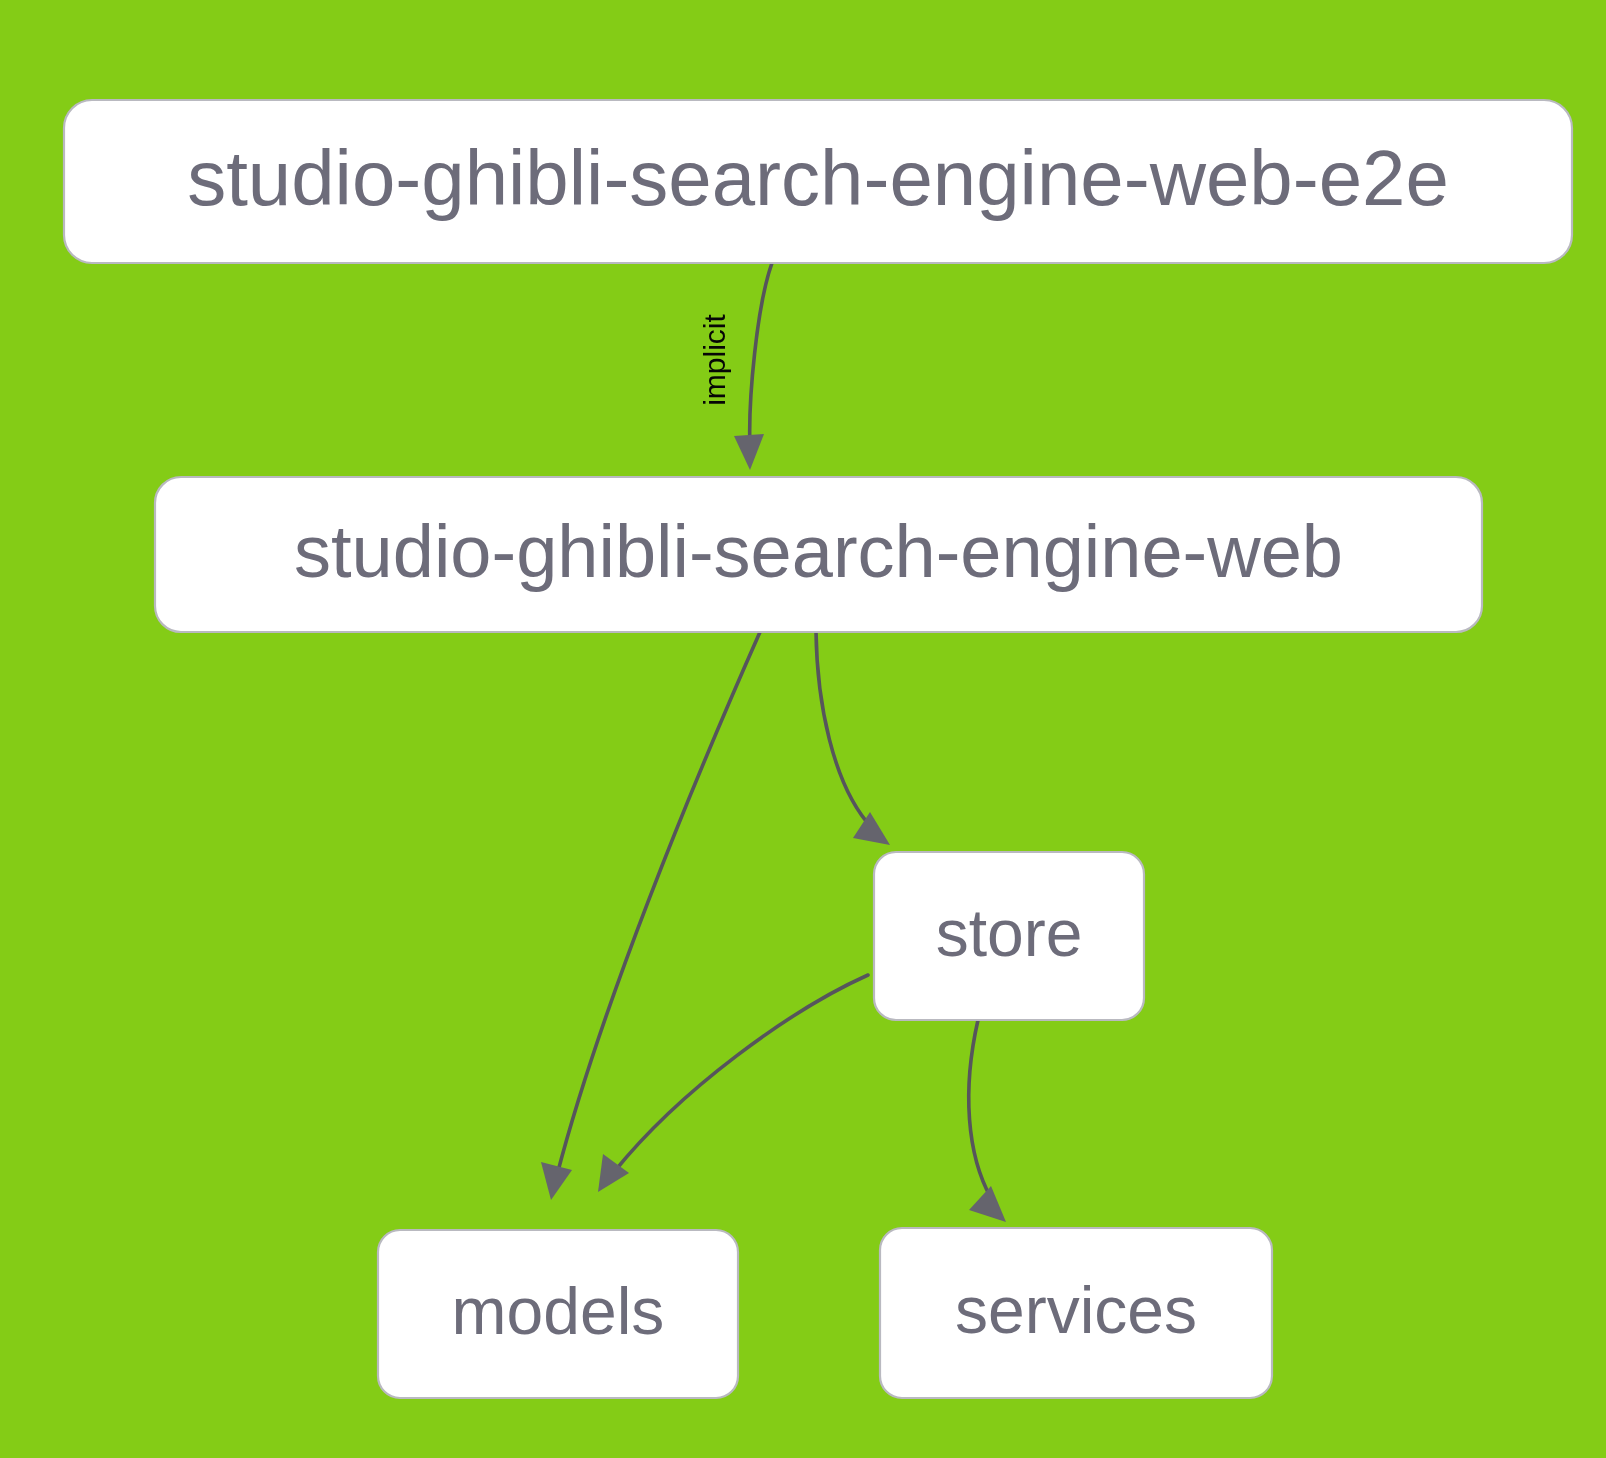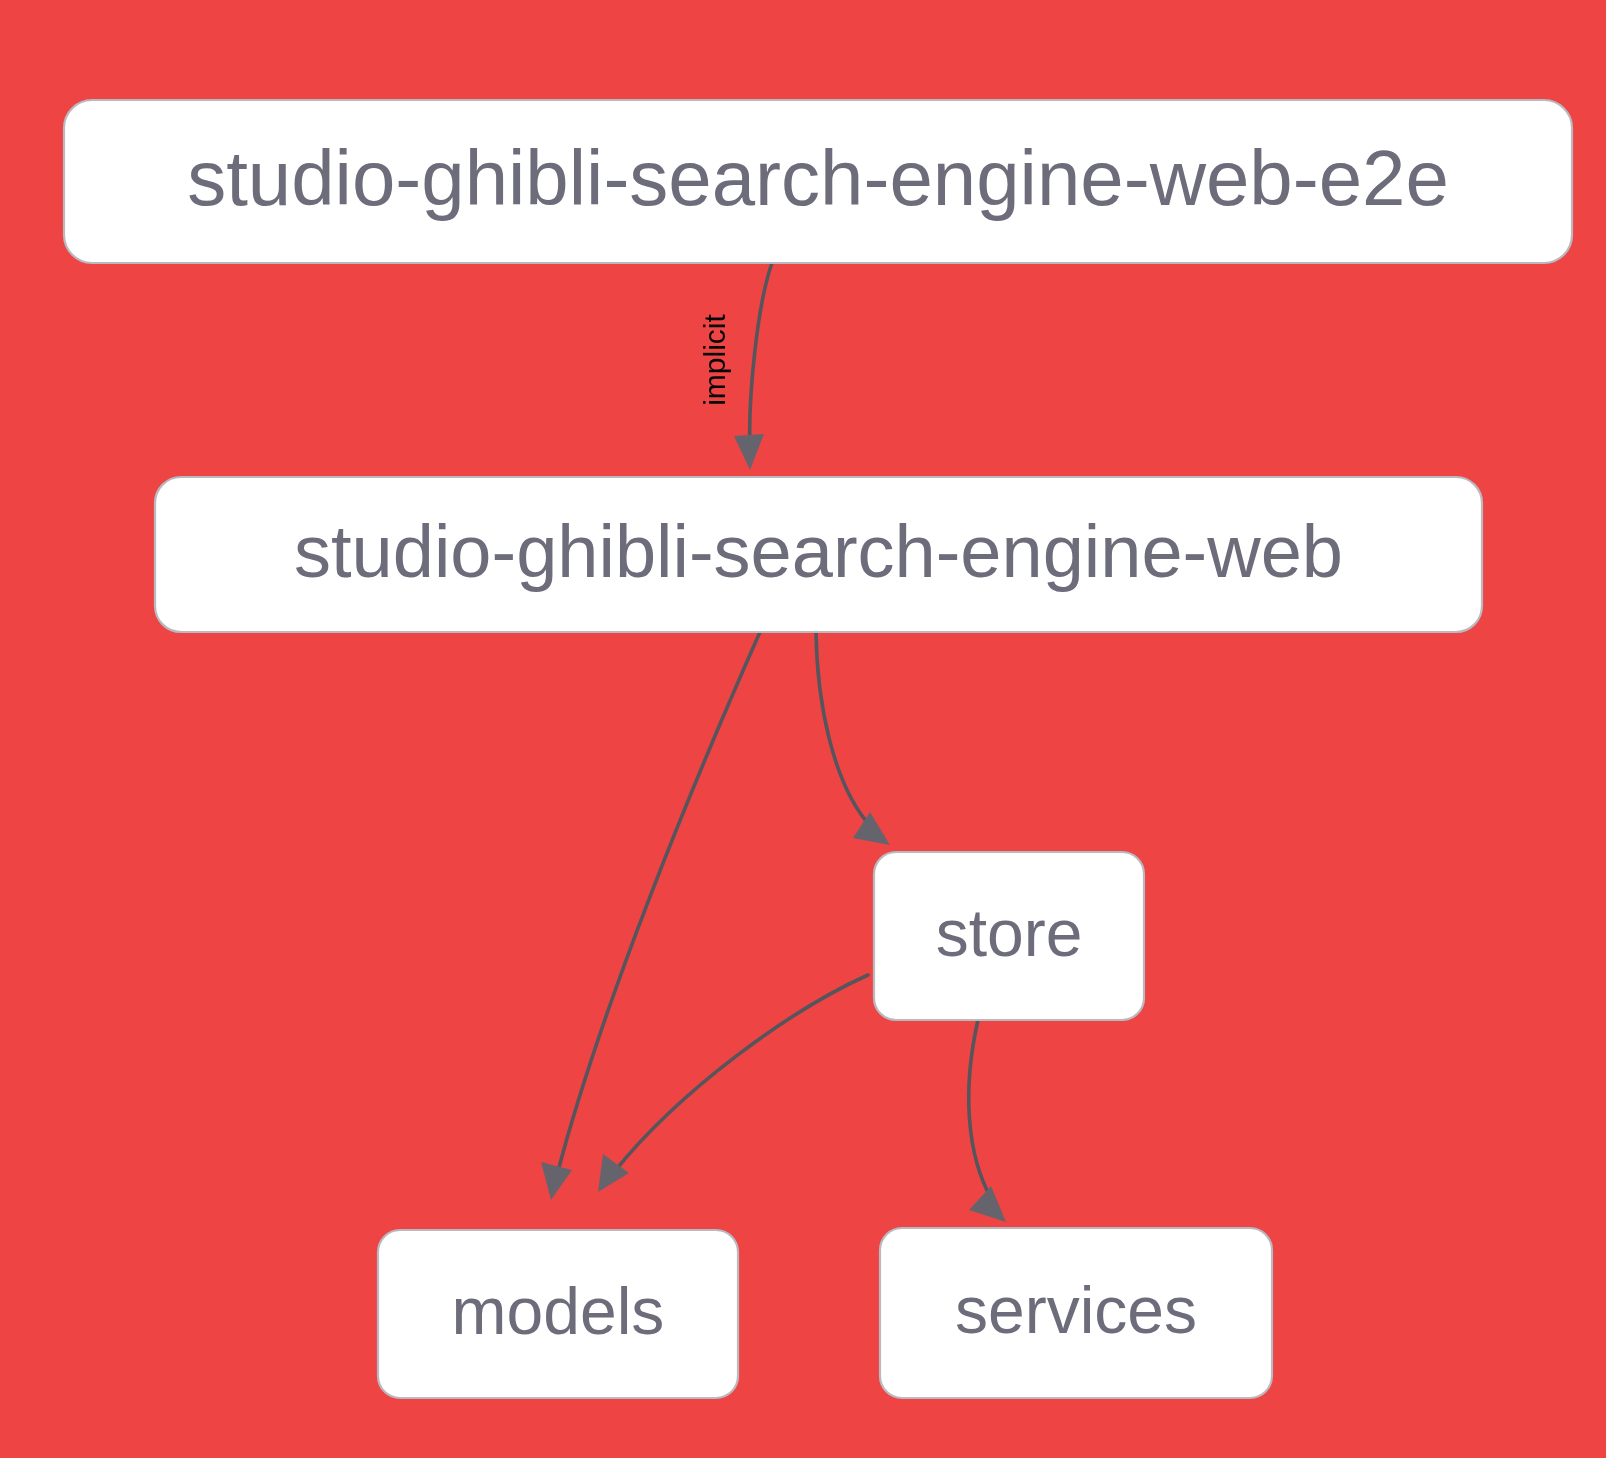--- a/index.html
+++ b/index.html
@@ -7,21 +7,21 @@
     padding: 0;
     background: #ffffff;
   }
   body {
     font-family: "Liberation Sans", sans-serif;
   }
   #canvas {
     position: relative;
     width: 1606px;
     height: 1458px;
-    background: #ef4444;
+    background: #84cc16;
     overflow: hidden;
   }
   #diagram-svg {
     position: absolute;
     top: 0;
     left: 0;
     width: 1606px;
     height: 1458px;
   }
   .node-rect {

